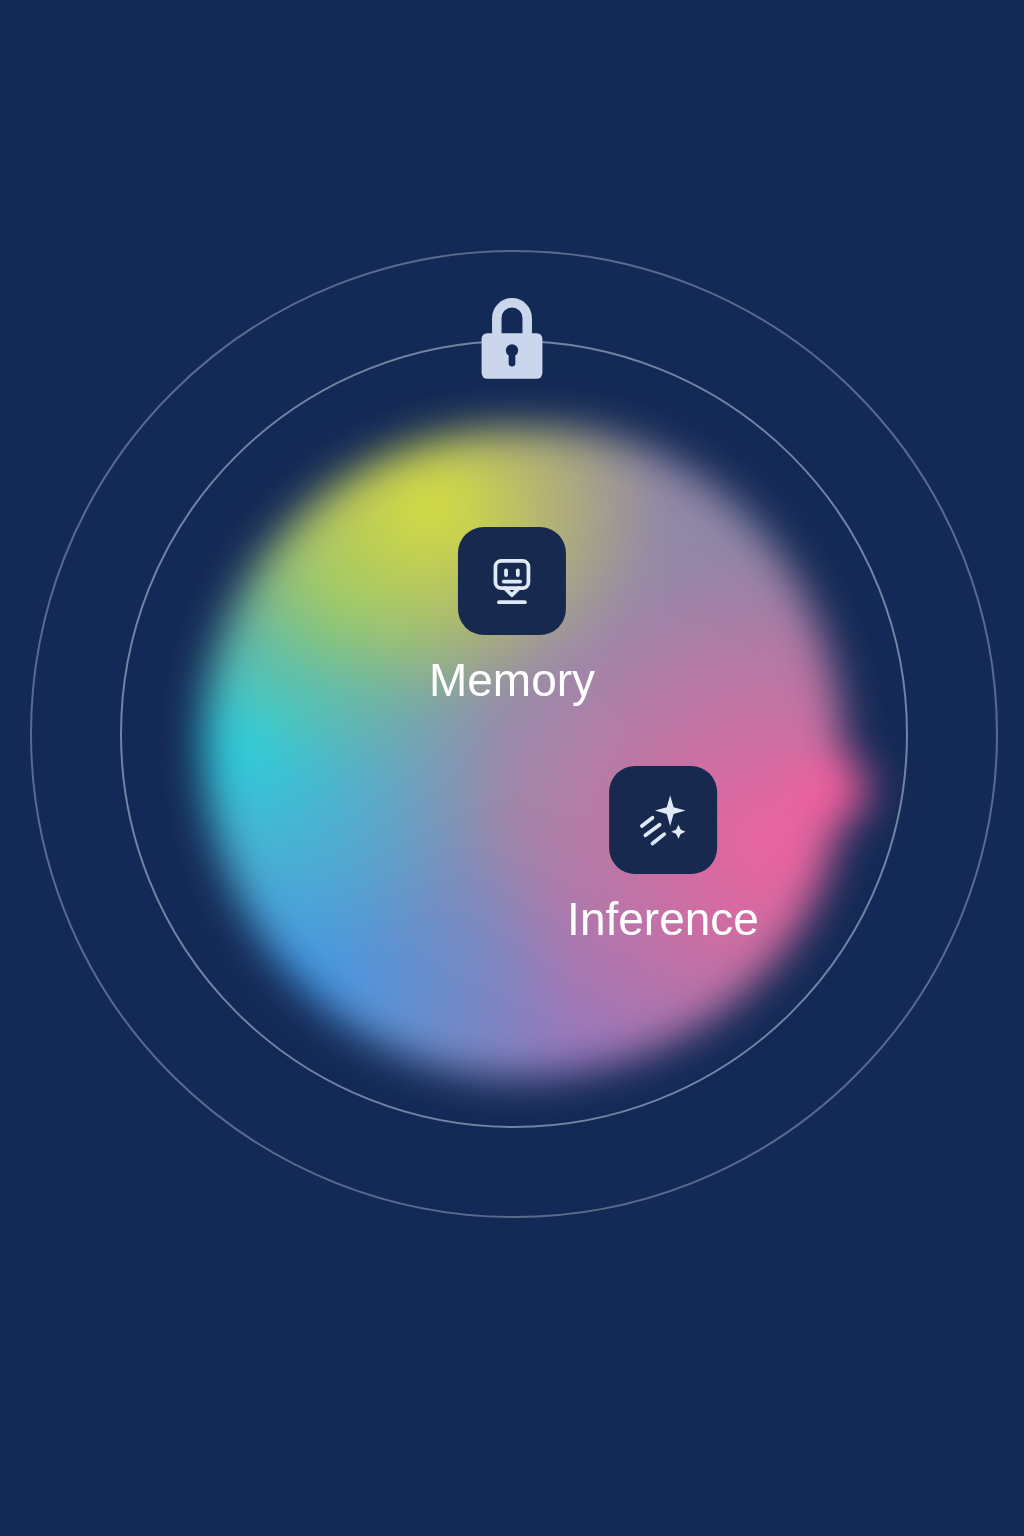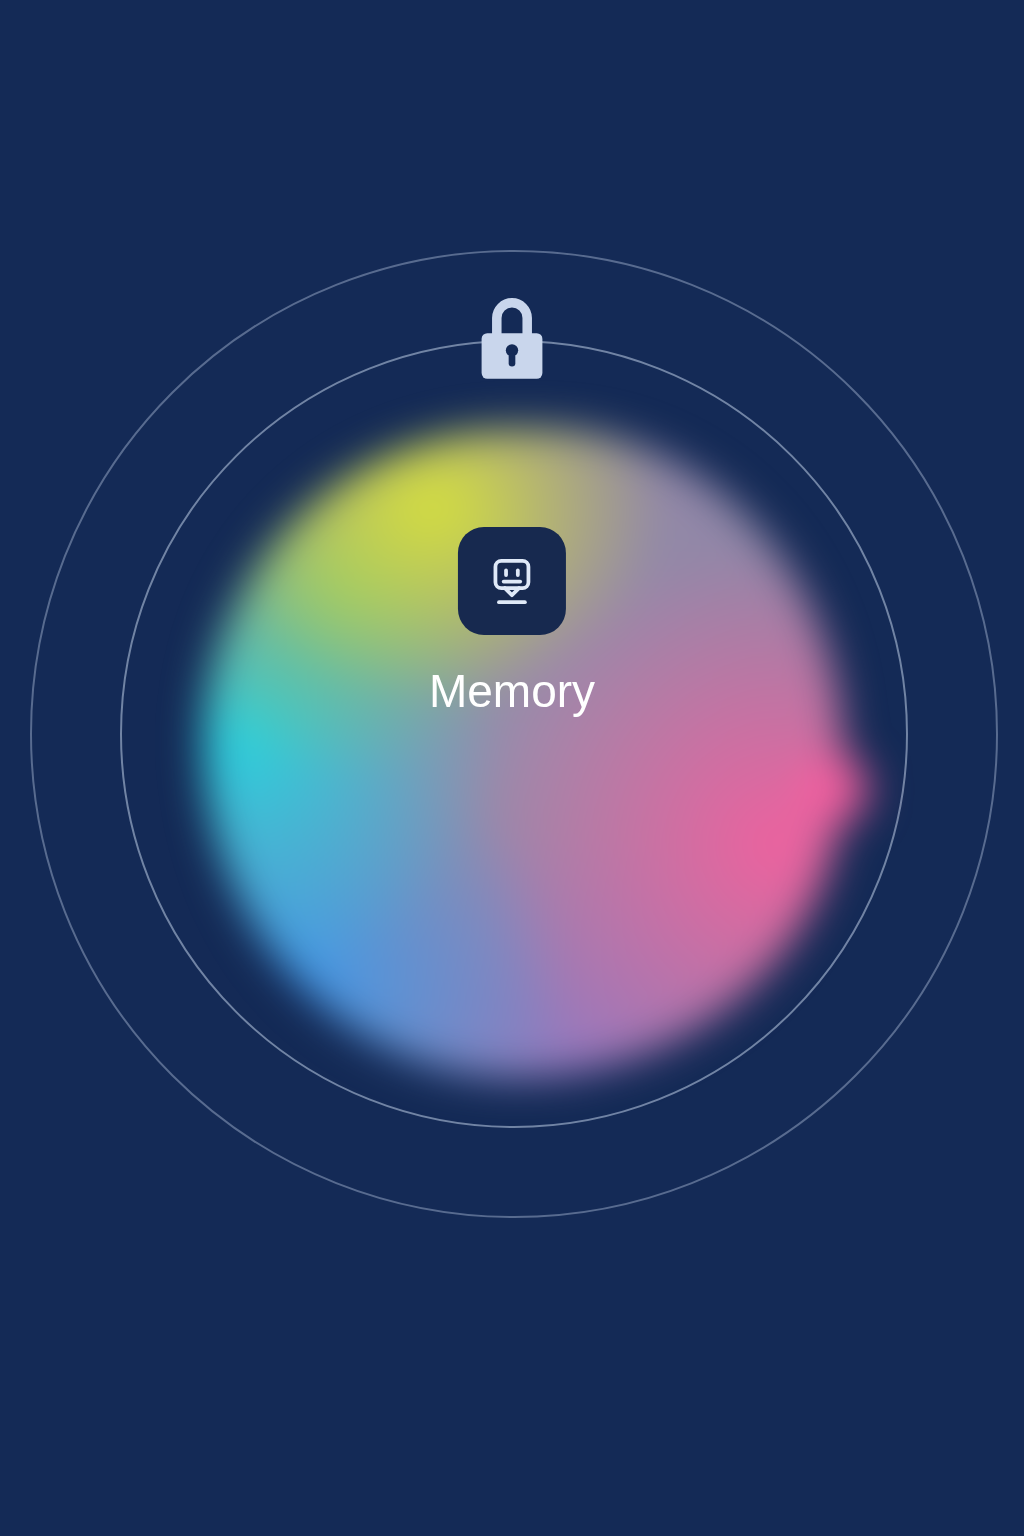--- a/index.html
+++ b/index.html
@@ -69,21 +69,20 @@
   }
   .lock svg { display: block; width: 100%; height: 100%; }
   
   .node {
     position: absolute;
     z-index: 4;
     display: flex;
     flex-direction: column;
     align-items: center;
     transform: translateX(-50%);
-    gap: 11px;
   }
   .node-memory    { left: 512px; top: 527px; }
   .node-data      { left: 360px; top: 766px; }
   .node-inference { left: 663px; top: 766px; }
   .tile {
     width: 108px; height: 108px;
     border-radius: 26px;
     background: #17294f;
     display: flex;
     align-items: center;
@@ -127,14 +126,28 @@
         <line x1="33" y1="19" x2="33" y2="23"></line>
         <line x1="21" y1="28.5" x2="35" y2="28.5"></line>
         <path d="M22 34 L28 40 L34 34"></path>
         <line x1="17" y1="46" x2="39" y2="46"></line>
       </svg>
     </div>
     <div class="label">Memory</div>
   </div>
 
 
+  <div class="node node-inference">
+    <div class="tile">
+      <svg viewBox="0 0 56 56">
+        <path d="M34 7 L36.9 17.1 L47 20 L36.9 22.9 L34 33 L31.1 22.9 L21 20 L31.1 17.1 Z" fill="#dfe9f8"></path>
+        <path d="M41 32 L42.9 36.1 L47 38 L42.9 39.9 L41 44 L39.1 39.9 L35 38 L39.1 36.1 Z" fill="#dfe9f8"></path>
+        <g stroke="#dfe9f8" stroke-width="3.2" stroke-linecap="round">
+          <line x1="10" y1="33" x2="19" y2="26"></line>
+          <line x1="13" y1="41" x2="25" y2="32"></line>
+          <line x1="19" y1="48" x2="29" y2="40"></line>
+        </g>
+      </svg>
+    </div>
+    <div class="label">Inference</div>
+  </div>
 
 </div>
 
 </body></html>

